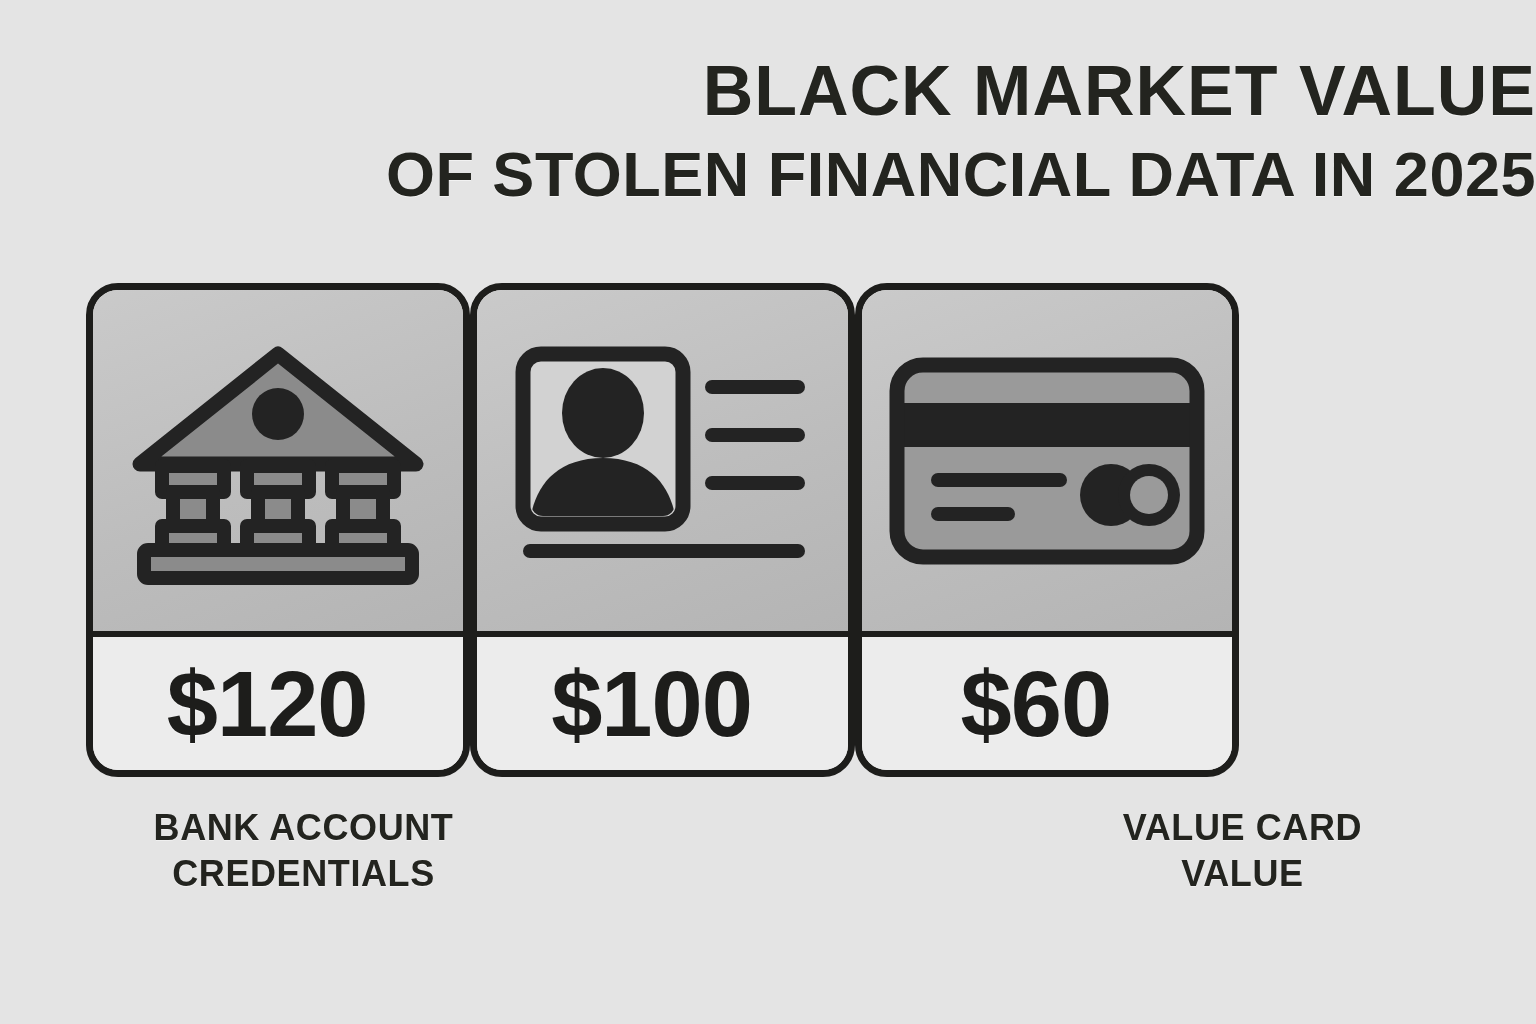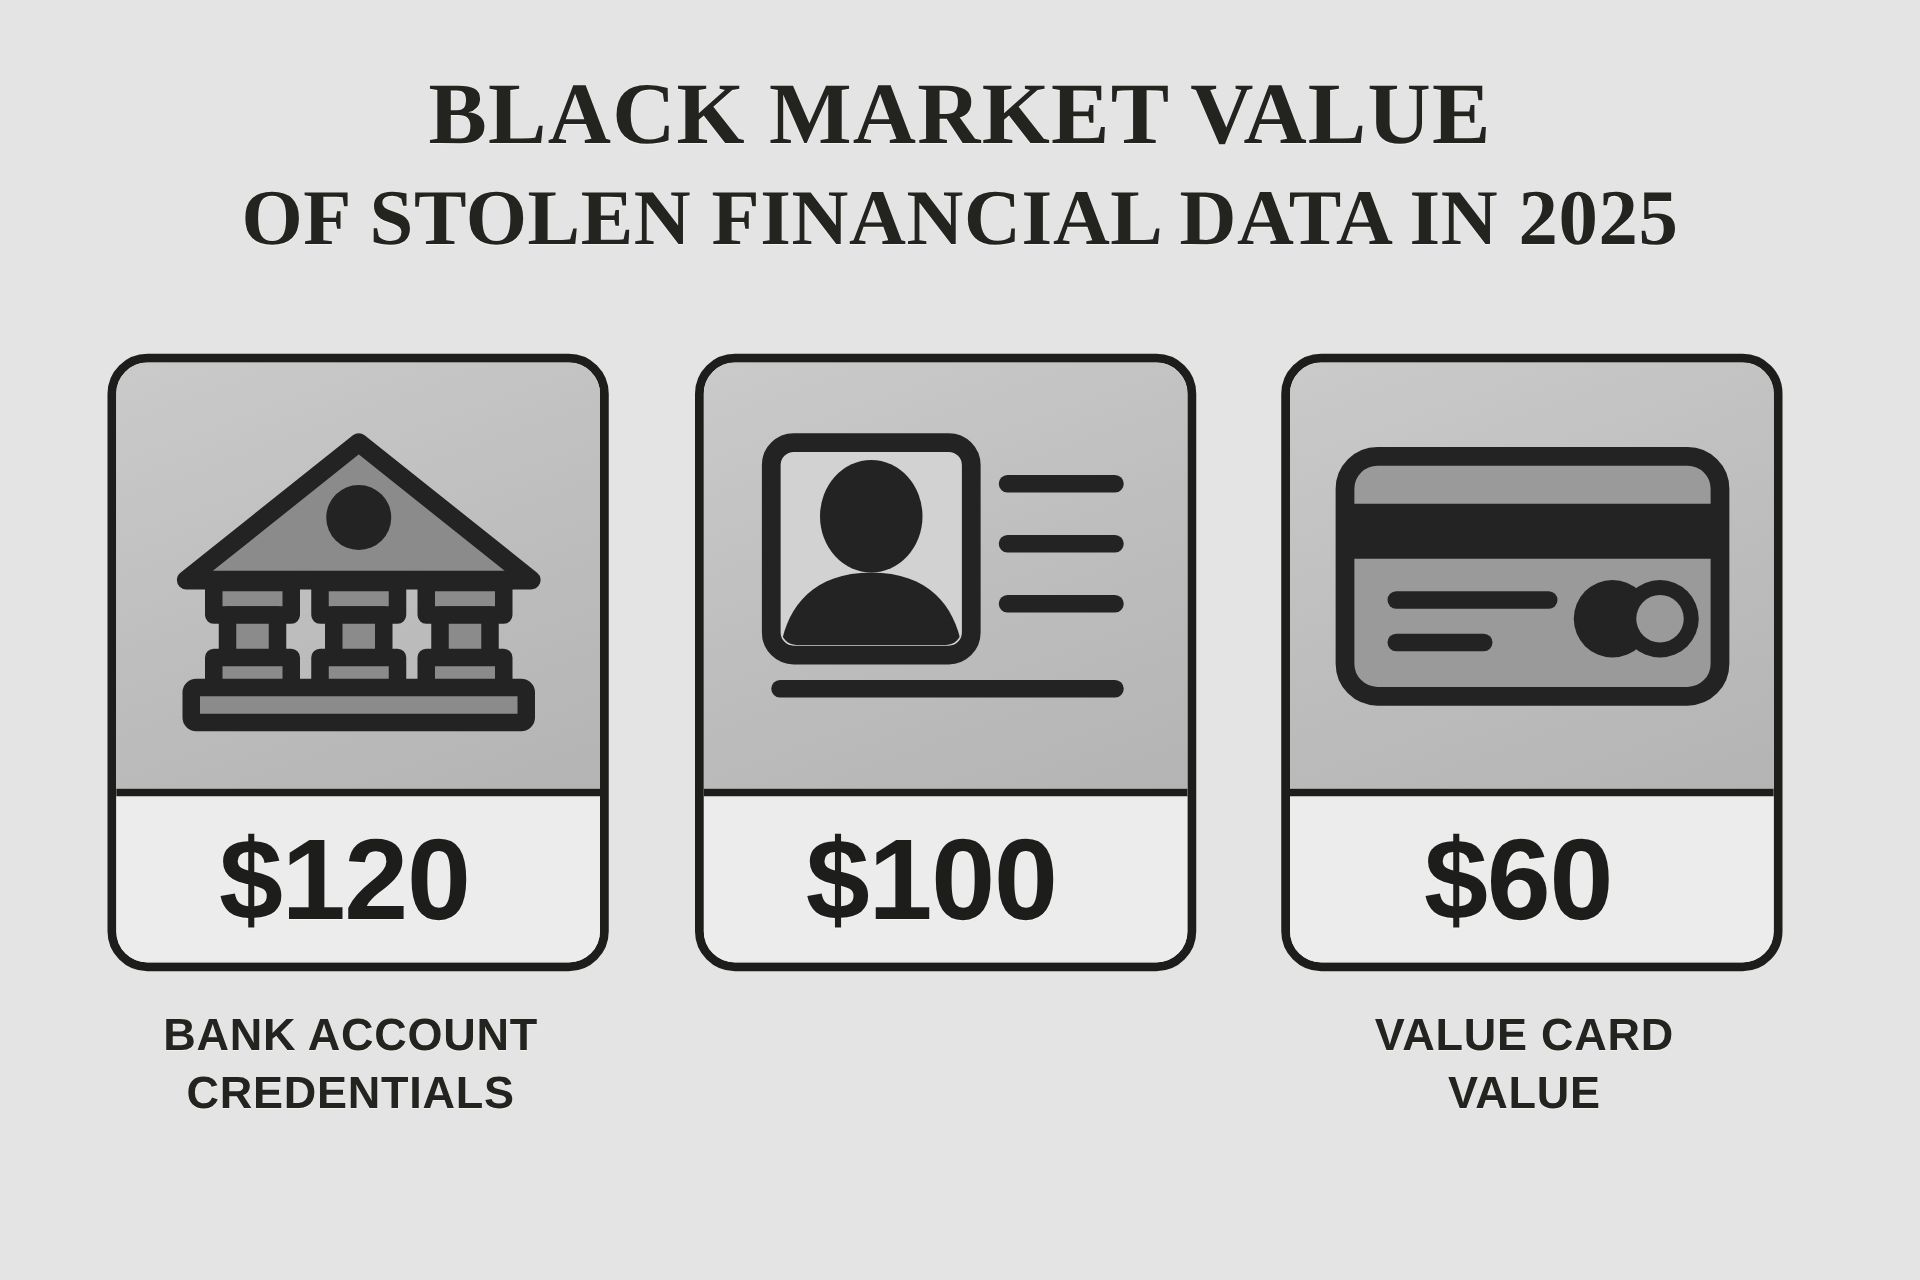--- a/index.html
+++ b/index.html
@@ -14,22 +14,21 @@
     overflow: hidden;
     position: relative;
   }
 
   
   #title-block {
     position: absolute;
     top: 56px;
     left: 0;
     width: 1536px;
-    text-align: center;
-    font-family: Liberation Serif, serif;
+    text-align: right;
   }
   #main-title {
     font-size: 70px;
     font-weight: bold;
     letter-spacing: 1px;
     color: #23241f;
     line-height: 1.02;
     margin: 0;
     text-shadow: 0 1px 0 #f2f2f2;
   }
@@ -41,21 +40,21 @@
     line-height: 1.05;
     margin: 14px 0 0 0;
     text-shadow: 0 1px 0 #f2f2f2;
   }
 
   
   #cards-row {
     position: absolute;
     top: 283px;
     left: 86px;
-    width: 1340px;
+    width: 1153px;
     height: 494px;
     display: flex;
     justify-content: space-between;
   }
   .value-card {
     width: 401px;
     height: 494px;
     box-sizing: border-box;
     border: 7px solid #1d1d1b;
     border-radius: 32px;
@@ -88,21 +87,21 @@
     color: #1d1d1b;
     letter-spacing: -1px;
     line-height: 1;
     text-shadow: 0 1px 0 #f6f6f6;
   }
 
   
   #captions-row {
     position: absolute;
     top: 805px;
-    left: 80px;
+    left: 103px;
     width: 1340px;
     display: flex;
     justify-content: space-between;
   }
   .caption {
     width: 401px;
     text-align: center;
     font-size: 36px;
     font-weight: bold;
     letter-spacing: 0.6px;

